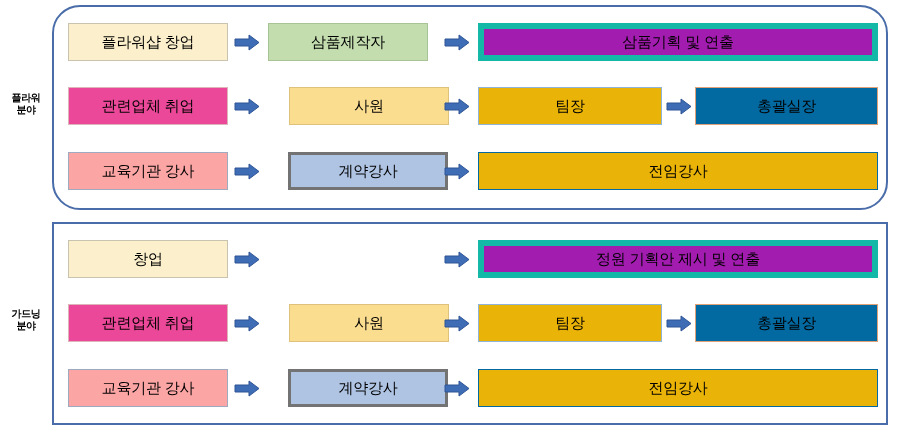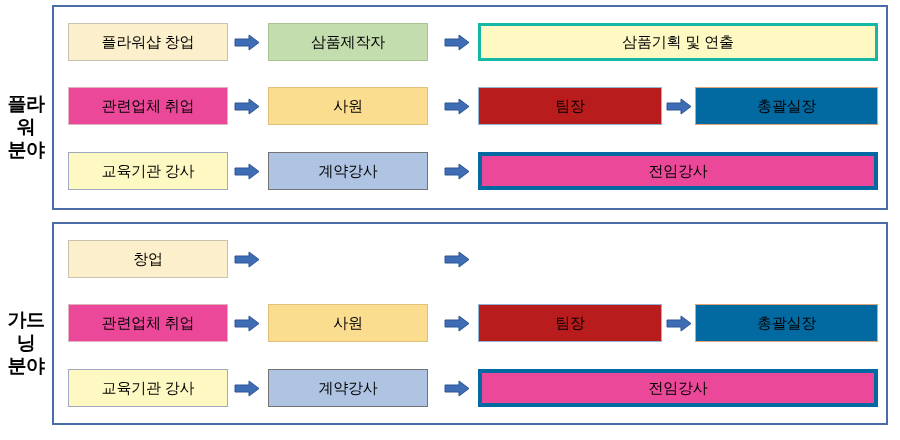--- a/index.html
+++ b/index.html
@@ -19,38 +19,38 @@
     height: 440px;
     background: #ffffff;
   }
 
   
   .section-label {
     position: absolute;
     left: 0;
     width: 52px;
     text-align: center;
-    font-size: 19px;
+    font-size: 10px;
     font-weight: bold;
     color: #000000;
     line-height: 1.22;
     letter-spacing: -0.4px;
   }
   .section-label .ln { display: block; }
 
   
   .frame {
     position: absolute;
     left: 52px;
     width: 836px;
     border: 2px solid #4A6DAA;
     background: #ffffff;
     box-sizing: border-box;
   }
-  #frame-flower  { top: 5px;   height: 205px; }
+  #frame-flower  { top: 5px;   height: 205px; border-radius: 28px; }
   #frame-garden  { top: 222px; height: 203px; }
 
   
   .row {
     position: absolute;
     left: 0;
     right: 0;
     height: 38px;
     display: block;
   }
@@ -69,28 +69,28 @@
     justify-content: center;
     font-size: 15px;
     color: #000000;
     letter-spacing: -0.2px;
     white-space: nowrap;
   }
 
   
   .c-cream    { background: #FCEFCB; border: 1px solid #C9C2AE; }
   .c-green    { background: #C3DDAF; border: 1px solid #A8C394; text-align: center; }
-  .c-lavender { background: #fef9c3; border: 3px solid #14b8a6; }
+  .c-lavender { background: #a21caf; border: 6px solid #14b8a6; }
   .c-pink     { background: #ec4899; border: 1px solid #DDB4BA; }
-  .c-yellow   { background: #FBDD90; border: 1px solid #DEC27C; }
-  .c-blue     { background: #b91c1c; border: 1px solid #8FB4D8; }
+  .c-yellow   { background: #FBDD90; border: 1px solid #DEC27C; margin-left: 21px; }
+  .c-blue     { background: #eab308; border: 1px solid #8FB4D8; }
   .c-orange   { background: #0369a1; border: 1px solid #E0A177; }
-  .c-gray     { background: #fef9c3; border: 1px solid #A0AABF; }
-  .c-ltblue   { background: #AFC4E3; border: 1px solid #737373; }
-  .c-cyan     { background: #ec4899; border: 4px solid #0369a1; }
+  .c-gray     { background: #fca5a5; border: 1px solid #A0AABF; }
+  .c-ltblue   { background: #AFC4E3; border: 3px solid #737373; margin-left: 20px; }
+  .c-cyan     { background: #eab308; border: 1px solid #0369a1; }
 
   
   .arrow {
     position: absolute;
     top: 11px;
     width: 26px;
     height: 17px;
   }
   .arrow svg { display: block; }
 
@@ -207,20 +207,23 @@
       <div class="arrow arr-1">
         <svg width="26" height="17" viewBox="0 0 26 17">
             <path d="M1 5 H15 V1 L25 8.5 L15 16 V12 H1 Z" fill="#3E6DB5" stroke="#2F5596" stroke-width="1"></path>
           </svg>
       </div>
       <div class="arrow arr-2">
         <svg width="26" height="17" viewBox="0 0 26 17">
             <path d="M1 5 H15 V1 L25 8.5 L15 16 V12 H1 Z" fill="#3E6DB5" stroke="#2F5596" stroke-width="1"></path>
           </svg>
       </div>
+      <div class="node c-lavender col-c">
+        <span>정원 기획안 제시 및 연출</span>
+      </div>
     </div>
 
     <div class="row row-2">
       <div class="node c-pink col-a">
         <span>관련업체 취업</span>
       </div>
       <div class="arrow arr-1">
         <svg width="26" height="17" viewBox="0 0 26 17">
             <path d="M1 5 H15 V1 L25 8.5 L15 16 V12 H1 Z" fill="#3E6DB5" stroke="#2F5596" stroke-width="1"></path>
           </svg>

